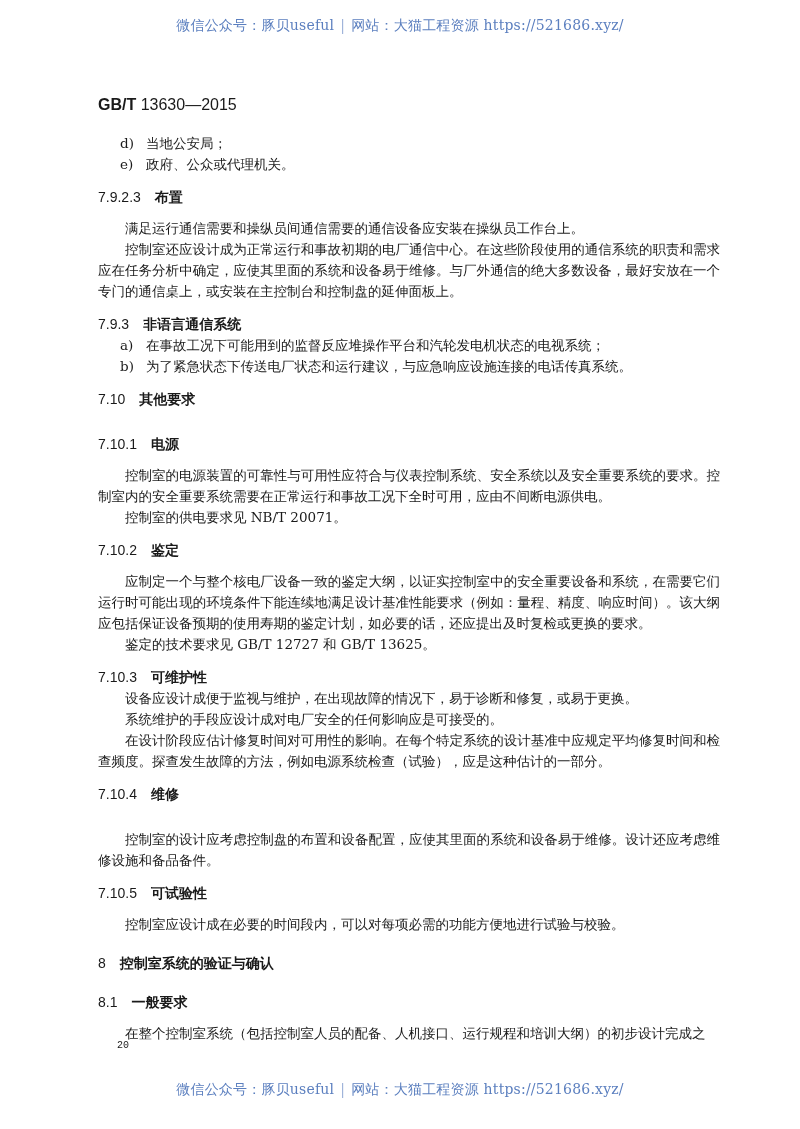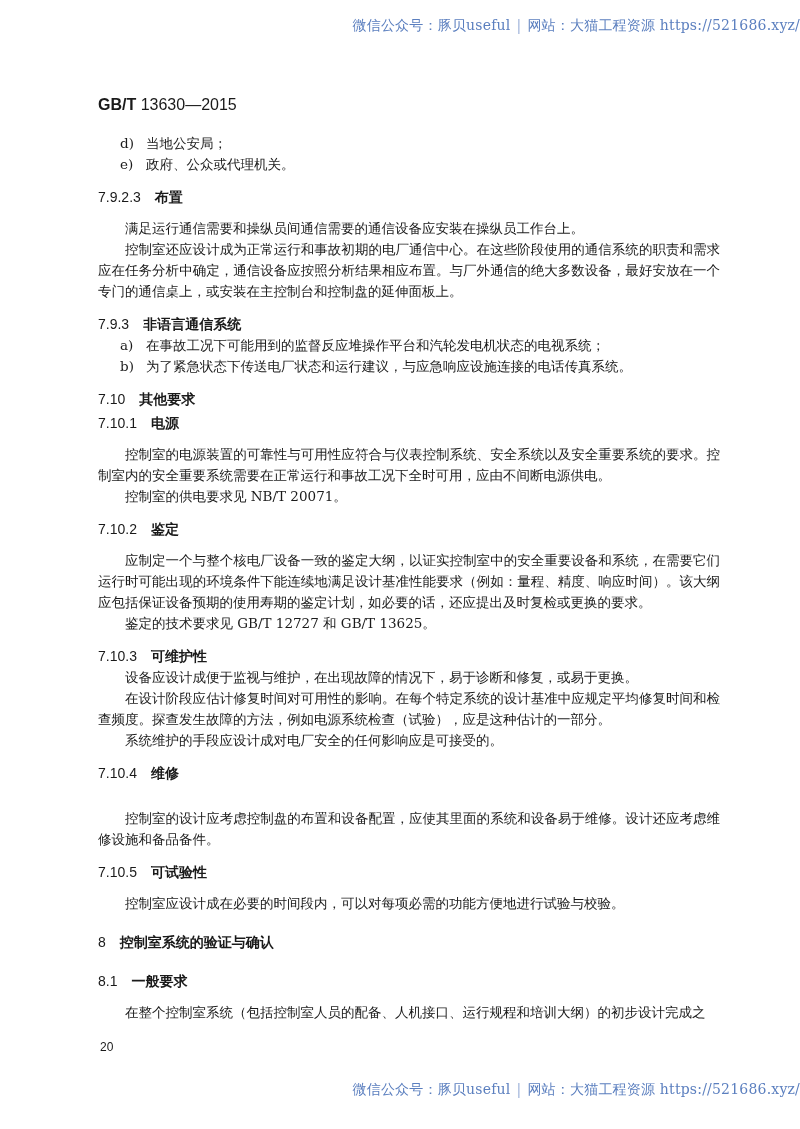--- a/index.html
+++ b/index.html
@@ -1,33 +1,33 @@
 <!DOCTYPE html>
 <html><head>
 <meta charset="utf-8">
 <style>
   html, body { margin: 0; padding: 0; background: #ffffff; }
   body { width: 800px; height: 1129px; position: relative; overflow: hidden;
          font-family: "DejaVu Serif", "Liberation Serif", serif; color: #1a1a1a; }
-  .watermark { position: absolute; left: 0; width: 800px; text-align: right;
+  .watermark { position: absolute; left: 0; width: 800px; text-align: center;
                font-size: 14px; color: #5b7fbf; font-family: "DejaVu Serif", serif; letter-spacing: 0.2px; }
   .watermark .sep { color: #9bb0d8; margin: 0 6px; }
   .wm-top { top: 17px; }
   .wm-bottom { top: 1081px; }
   .std-code { position: absolute; left: 98px; top: 96px; font-size: 16px; font-weight: bold;
               font-family: "Liberation Sans", "DejaVu Sans", sans-serif; }
   .std-code .num { font-weight: normal; }
   .content { position: absolute; left: 98px; top: 133px; width: 622px; font-size: 13.5px; line-height: 21px; }
   .item { padding-left: 22px; display: flex; }
   .item .lbl { width: 26px; flex: none; }
   .heading { font-family: "Liberation Sans", "DejaVu Sans", sans-serif; font-weight: bold; font-size: 14px; margin: 0; }
   .heading .no { font-weight: normal; margin-right: 14px; }
   .para { text-indent: 27px; margin: 0; text-align: justify; }
-  .page-num { position: absolute; left: 100px; top: 1040px; font-size: 12px;
-              font-family: Liberation Sans, sans-serif; }
+  .page-num { position: absolute; left: 117px; top: 1040px; font-size: 10px;
+              font-family: Liberation Mono, monospace; }
 </style>
 </head>
 <body>
 
 <div class="watermark wm-top">
   <span>微信公众号：豚贝useful</span><span class="sep">|</span><span>网站：大猫工程资源 https://521686.xyz/</span>
 </div>
 
 <div class="std-code">
   <span>GB/T</span>
@@ -39,46 +39,46 @@
       <span class="lbl">d)</span>
       <span>当地公安局；</span>
     </div>
   <div class="item">
       <span class="lbl">e)</span>
       <span>政府、公众或代理机关。</span>
     </div>
 
   <div class="heading" style="margin-top:12px;margin-bottom:10px"><span class="no">7.9.2.3</span><span>布置</span></div>
   <p class="para">满足运行通信需要和操纵员间通信需要的通信设备应安装在操纵员工作台上。</p>
-  <p class="para">控制室还应设计成为正常运行和事故初期的电厂通信中心。在这些阶段使用的通信系统的职责和需求应在任务分析中确定，通信设备应按照分析结果相应布置。与厂外通信的绝大多数设备，最好安放在一个专门的通信桌上，或安装在主控制台和控制盘的延伸面板上。</p>
+  <p class="para">控制室还应设计成为正常运行和事故初期的电厂通信中心。在这些阶段使用的通信系统的职责和需求应在任务分析中确定，应使其里面的系统和设备易于维修。与厂外通信的绝大多数设备，最好安放在一个专门的通信桌上，或安装在主控制台和控制盘的延伸面板上。</p>
 
   <div class="heading" style="margin-top:12px;"><span class="no">7.9.3</span><span>非语言通信系统</span></div>
   <div class="item">
       <span class="lbl">a)</span>
       <span>在事故工况下可能用到的监督反应堆操作平台和汽轮发电机状态的电视系统；</span>
     </div>
   <div class="item">
       <span class="lbl">b)</span>
       <span>为了紧急状态下传送电厂状态和运行建议，与应急响应设施连接的电话传真系统。</span>
     </div>
 
   <div class="heading" style="margin-top:12px"><span class="no">7.10</span><span>其他要求</span></div>
 
-  <div class="heading" style="margin-top:3px;margin-bottom:10px"><span class="no">7.10.1</span><span>电源</span></div>
+  <div class="heading" style="margin-top:24px;margin-bottom:10px"><span class="no">7.10.1</span><span>电源</span></div>
   <p class="para">控制室的电源装置的可靠性与可用性应符合与仪表控制系统、安全系统以及安全重要系统的要求。控制室内的安全重要系统需要在正常运行和事故工况下全时可用，应由不间断电源供电。</p>
   <p class="para">控制室的供电要求见 NB/T 20071。</p>
 
   <div class="heading" style="margin-top:12px;margin-bottom:10px"><span class="no">7.10.2</span><span>鉴定</span></div>
   <p class="para">应制定一个与整个核电厂设备一致的鉴定大纲，以证实控制室中的安全重要设备和系统，在需要它们运行时可能出现的环境条件下能连续地满足设计基准性能要求（例如：量程、精度、响应时间）。该大纲应包括保证设备预期的使用寿期的鉴定计划，如必要的话，还应提出及时复检或更换的要求。</p>
   <p class="para">鉴定的技术要求见 GB/T 12727 和 GB/T 13625。</p>
 
   <div class="heading" style="margin-top:12px;"><span class="no">7.10.3</span><span>可维护性</span></div>
   <p class="para">设备应设计成便于监视与维护，在出现故障的情况下，易于诊断和修复，或易于更换。</p>
+  <p class="para">系统维护的手段应设计成对电厂安全的任何影响应是可接受的。</p>
   <p class="para">在设计阶段应估计修复时间对可用性的影响。在每个特定系统的设计基准中应规定平均修复时间和检查频度。探查发生故障的方法，例如电源系统检查（试验），应是这种估计的一部分。</p>
-  <p class="para">系统维护的手段应设计成对电厂安全的任何影响应是可接受的。</p>
 
   <div class="heading" style="margin-top:12px;margin-bottom:24px"><span class="no">7.10.4</span><span>维修</span></div>
   <p class="para">控制室的设计应考虑控制盘的布置和设备配置，应使其里面的系统和设备易于维修。设计还应考虑维修设施和备品备件。</p>
 
   <div class="heading" style="margin-top:12px;margin-bottom:10px"><span class="no">7.10.5</span><span>可试验性</span></div>
   <p class="para">控制室应设计成在必要的时间段内，可以对每项必需的功能方便地进行试验与校验。</p>
 
   <div class="heading" style="margin-top:18px"><span class="no">8</span><span>控制室系统的验证与确认</span></div>
 
   <div class="heading" style="margin-top:18px;margin-bottom:10px"><span class="no">8.1</span><span>一般要求</span></div>

